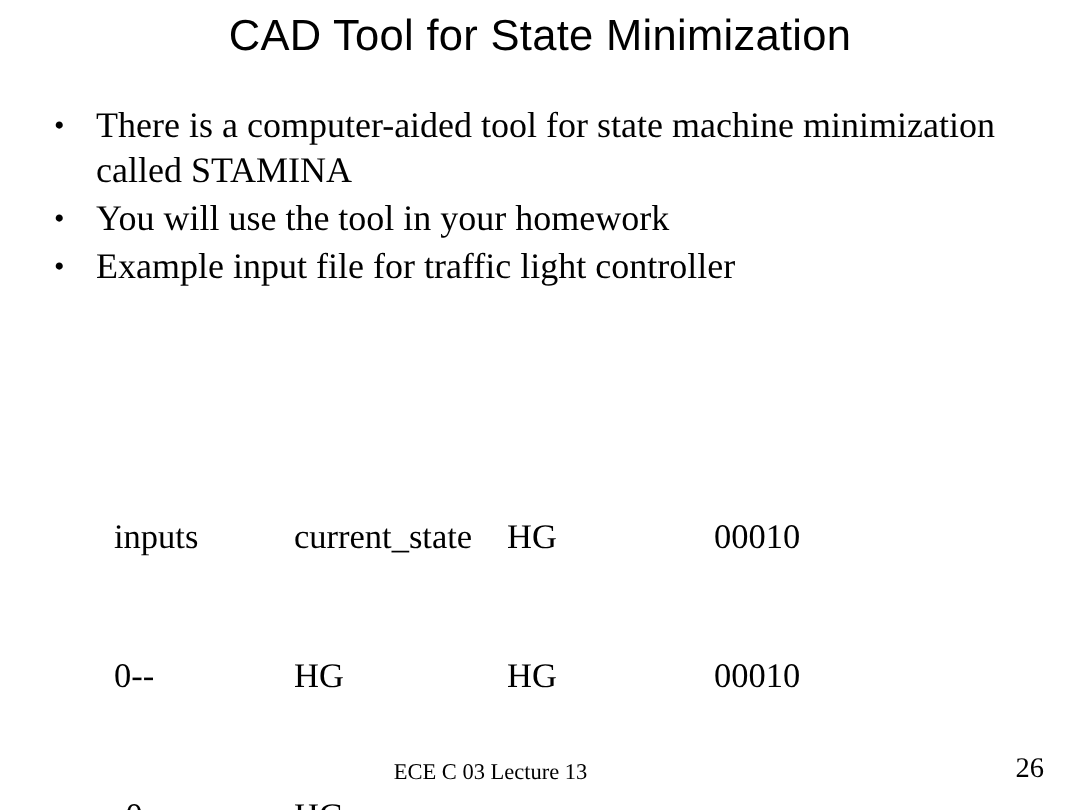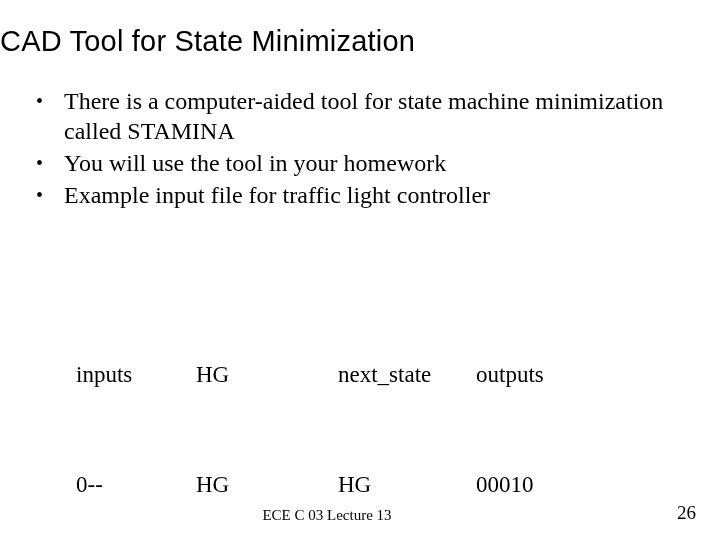--- a/index.html
+++ b/index.html
@@ -14,22 +14,22 @@
   }
   .slide {
     width: 720px;
     height: 540px;
     position: relative;
     box-sizing: border-box;
   }
   .title {
     font-family: Arial, Helvetica, sans-serif;
     font-size: 29px;
-    text-align: left;
-    padding-top: 25px;
+    text-align: center;
+    padding-top: 8px;
     font-weight: 400;
     letter-spacing: 0.2px;
   }
   .bullets {
     margin: 28px 30px 0 30px;
     font-size: 24px;
     line-height: 1.25;
   }
   .bullets .row {
     display: flex;
@@ -57,21 +57,21 @@
   }
   .col {
     position: absolute;
     top: 0;
     white-space: pre;
   }
   .c-inputs  { left: 0;   }
   .c-current { left: 120px; }
   .c-next    { left: 262px; }
   .c-outputs { left: 400px; }
-  .cell { height: 31px; margin-top: 17px; }
+  .cell { height: 31px; }
   .footer-center {
     position: absolute;
     bottom: 16px;
     left: 0;
     width: 654px;
     text-align: center;
     font-size: 15px;
   }
   .footer-right {
     position: absolute;
@@ -107,38 +107,37 @@
     <div class="col c-inputs">
       <div class="cell">inputs</div>
       <div class="cell">0--</div>
       <div class="cell">-0-</div>
       
       
       
     </div>
 
     <div class="col c-current">
+      <div class="cell">current_state</div>
       <div class="cell">HG</div>
       <div class="cell">HG</div>
       
       
       
     </div>
 
     <div class="col c-next">
-      <div class="cell">next_state</div>
       <div class="cell">HG</div>
       <div class="cell">HG</div>
       
       
       
     </div>
 
     <div class="col c-outputs">
-      <div class="cell">outputs</div>
       <div class="cell">00010</div>
       <div class="cell">00010</div>
       
       
       
     </div>
 
   </div>
 
   <div class="footer-center">ECE C 03 Lecture 13</div>

